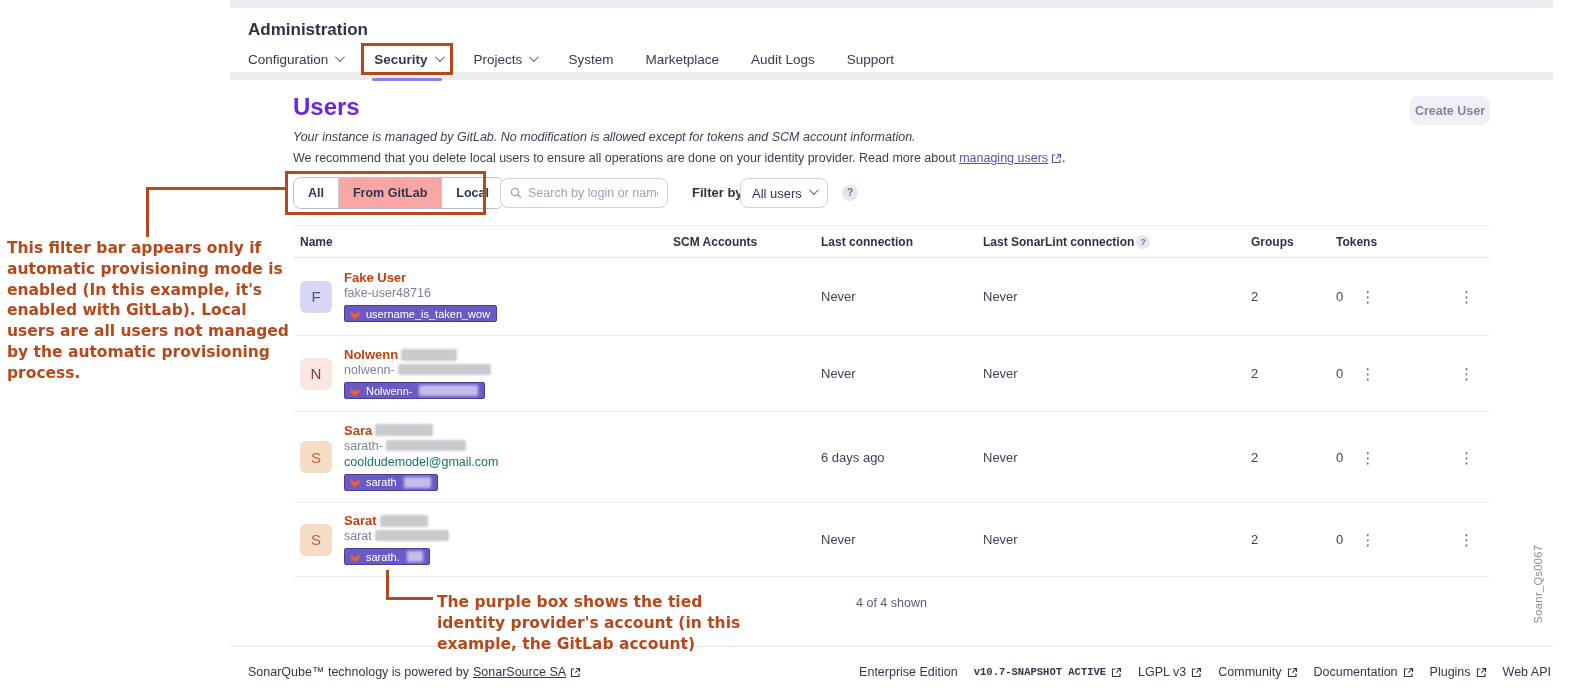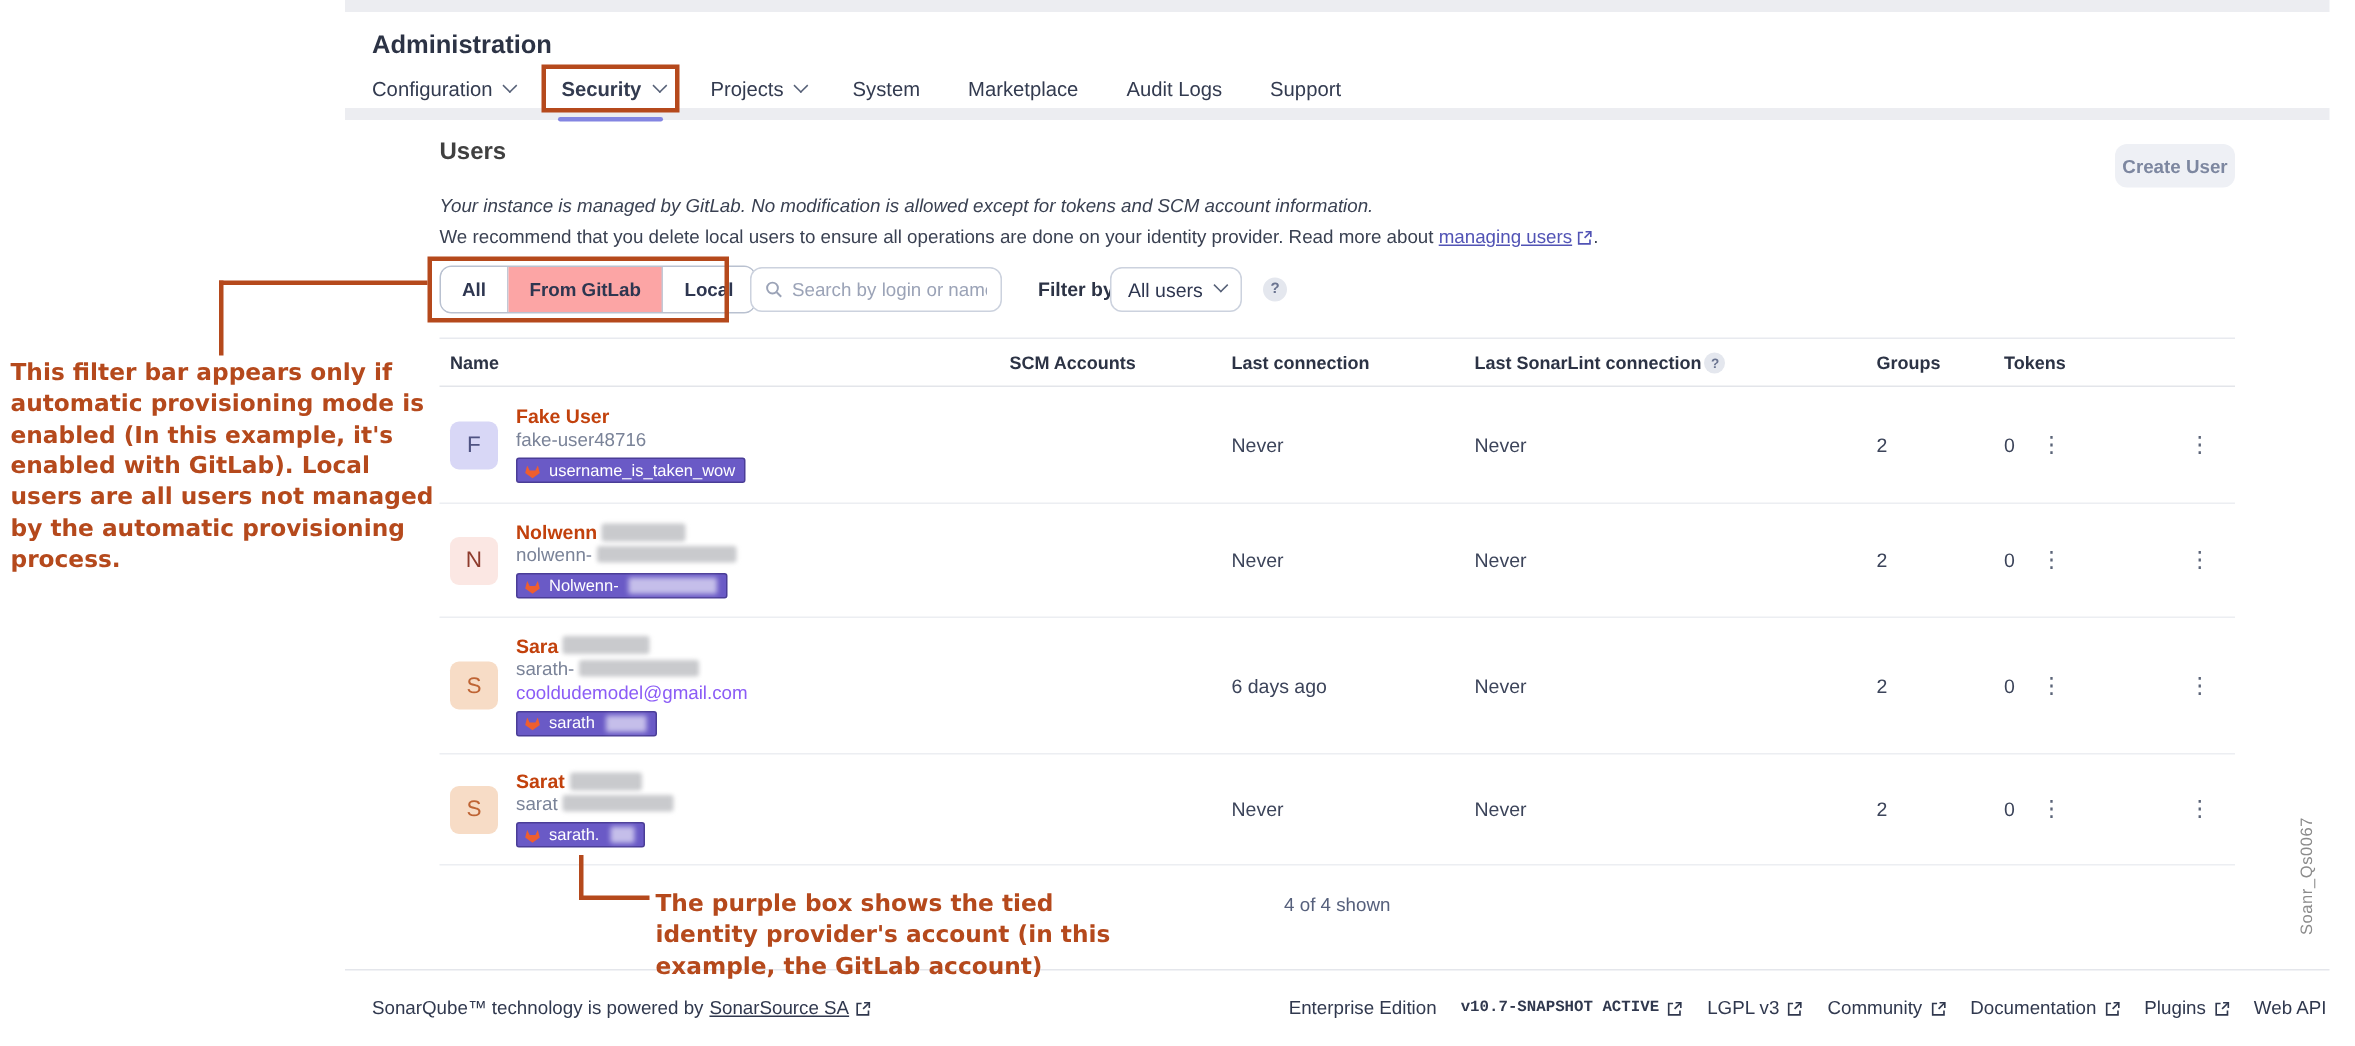--- a/index.html
+++ b/index.html
@@ -15,21 +15,21 @@
   .hdr h1 { font-size:17px; font-weight:bold; color:#2c3345; padding-top:8px; }
   .tabs { display:flex; gap:32px; margin-top:12px; align-items:center; }
   .tab { position:relative; display:flex; align-items:center; gap:7px; font-size:13.5px; color:#333b50; cursor:pointer; }
   .tab.active .tab-label { font-weight:bold; }
   .tab.active::before { content:''; position:absolute; top:-9px; bottom:-8px; left:-13px; right:-11px; border:3px solid #b5491c; }
   .tab.active::after { content:''; position:absolute; left:-2px; right:0px; bottom:-14px; height:3px; background:#8385e2; border-radius:2px; }
   .chev { width:7px; height:7px; border-right:1.6px solid #566077; border-bottom:1.6px solid #566077; transform:rotate(45deg) translateY(-2px); margin-top:-3px; }
 
   
   .content { position:relative; height:566px; }
-  .sec-title { position:absolute; left:63px; top:13px; font-size:16px; font-weight:bold; color:#404040; }
+  .sec-title { position:absolute; left:63px; top:13px; font-size:24px; font-weight:bold; color:#6d28d9; }
   .create-btn { position:absolute; left:1180px; top:16px; width:80px; height:29px; background:#eef0f5; color:#7d87a0; border:none; border-radius:8px; font-size:12.5px; font-weight:bold; font-family:inherit; cursor:pointer; }
   .desc { position:absolute; left:63px; font-size:12.5px; color:#3a4152; }
   .desc.p1 { top:50px;font-style:italic; }
   .desc.p2 { top:71px; }
   .link { color:#5153b5; text-decoration:underline; cursor:pointer; display:inline-flex; align-items:center; gap:3px; }
   .ext { flex:0 0 auto; }
 
   
   .filter-row { position:absolute; left:63px; top:97px; height:32px; width:1197px; }
   .seg-group { position:absolute; left:0; top:0; display:flex; height:32px; border:1px solid #b9c1d0; border-radius:8px; overflow:hidden; background:#fff; }
@@ -51,21 +51,21 @@
   .mini-help { width:14px; height:14px; border-radius:50%; background:#e4e7ee; color:#6a7490; font-size:9px; font-weight:bold; text-align:center; line-height:14px; }
   .trow { border-bottom:1px solid #eceef2; align-items:center; font-size:13px; color:#3c445a; }
   .r1 { height:78px; } .r2 { height:76px; } .r3 { height:91px; } .r4 { height:74px; }
   .name-cell { display:flex; align-items:center; gap:12px; padding-left:7px; }
   .avatar { width:32px; height:32px; border-radius:6px; display:flex; align-items:center; justify-content:center; font-size:15px; }
   .av-f { background:#d8d7f6; color:#4f5382; }
   .av-n { background:#fbe7e3; color:#8e3b2d; }
   .av-s { background:#f7dcc6; color:#bf6434; }
   .uname { font-size:13px; font-weight:bold; color:#c2410c; line-height:15px; }
   .ulogin { font-size:12.5px; color:#7a8398; line-height:15px; margin-top:1px; }
-  .uemail { font-size:12.5px; color:#8b5cf6; line-height:15px; margin-top:1px; }
+  .uemail { font-size:12.5px; color:#0f766e; line-height:15px; margin-top:1px; }
   .badge { display:inline-flex; align-items:center; gap:5px; margin-top:4px; height:17px; background:#6a5ac6; border:1px solid #4a3d97; border-radius:2px; padding:0 6px 0 4px; color:#fff; font-size:11px; line-height:16px; white-space:nowrap; }
   .redact { display:inline-block; background:#c9cacd; border-radius:2px; filter:blur(1.3px); vertical-align:middle; height:12px; margin-left:3px; transform:translateY(-1px); }
   .redact.lg { height:11px; }
   .b-redact { display:inline-block; background:#dcd8f3; opacity:.8; filter:blur(1.8px); height:11px; border-radius:1px; margin-left:2px; }
   .kebab { color:#5b6478; font-size:15px; cursor:pointer; line-height:1; }
   .tokens-cell { display:flex; align-items:center; gap:17px; }
   .actions-cell { display:flex; justify-content:flex-start; padding-left:8px; }
   .summary { position:absolute; left:63px; top:516px; width:1197px; text-align:center; font-size:12.5px; color:#56607c; }
 
   

